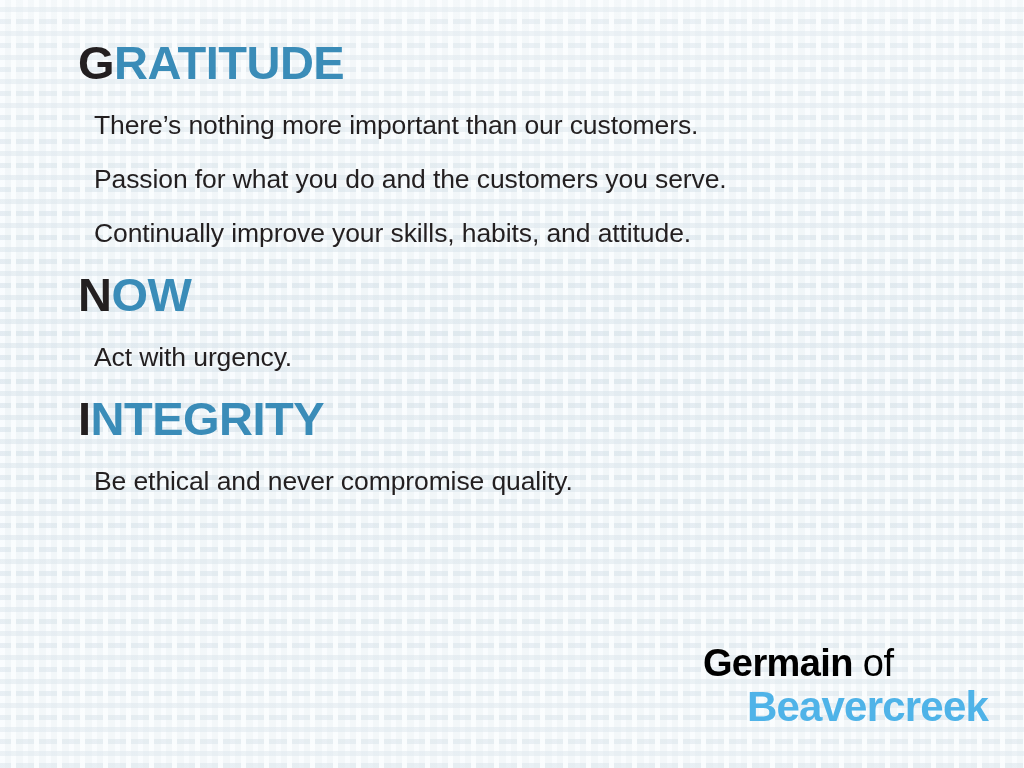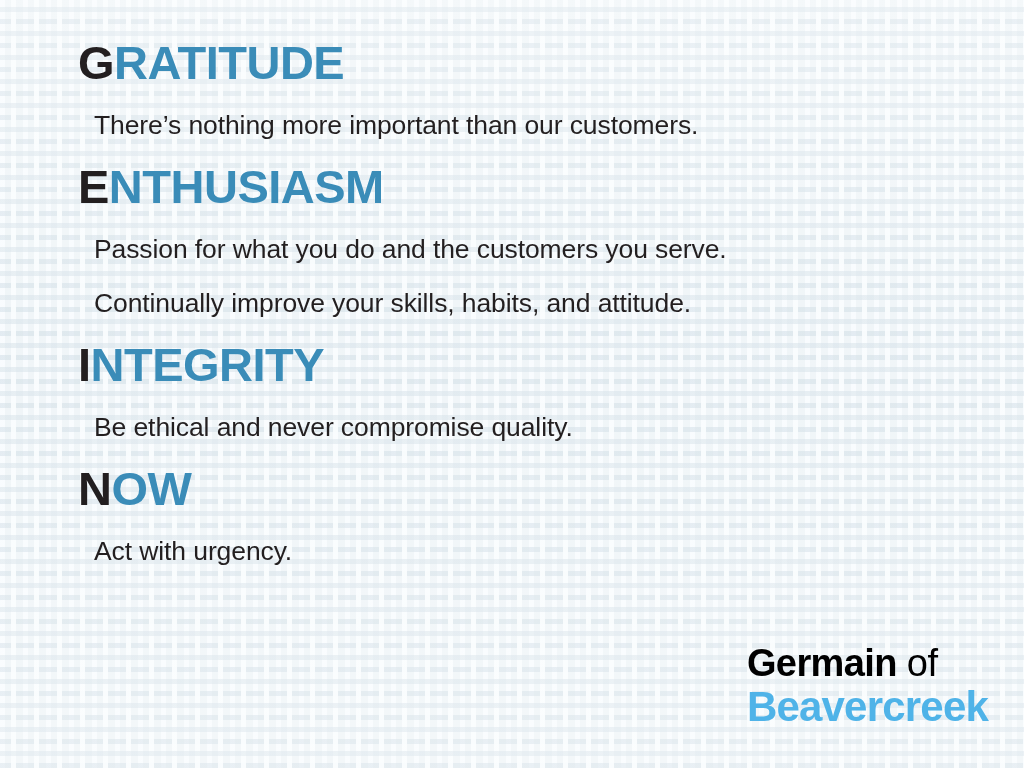--- a/index.html
+++ b/index.html
@@ -118,53 +118,53 @@
   }
 
   .brand-line-2 {
     font-family: "Liberation Sans", sans-serif;
     font-weight: bold;
     font-size: 42px;
     line-height: 46px;
     color: #4fb3e8;
     letter-spacing: -0.8px;
     white-space: nowrap;
+    margin-left: 44px;
   }
 </style>
 </head>
 <body>
 
 <div id="poster">
 
   <div class="values-list">
 
     <div class="value-item">
       <div class="value-heading"><span class="initial">G</span><span class="rest">RATITUDE</span></div>
       <div class="value-desc">There’s nothing more important than our customers.</div>
     </div>
 
     <div class="value-item">
-      <div class="value-heading"><span class="initial">E</span><span class="rest">NTHUSIASM</span></div>
       <div class="value-desc">Passion for what you do and the customers you serve.</div>
     </div>
 
 
     <div class="value-item">
       <div class="value-desc">Continually improve your skills, habits, and attitude.</div>
     </div>
 
 
     <div class="value-item">
-      <div class="value-heading"><span class="initial">I</span><span class="rest">NTEGRITY</span></div>
-      <div class="value-desc">Be ethical and never compromise quality.</div>
+      <div class="value-heading"><span class="initial">N</span><span class="rest">OW</span></div>
+      <div class="value-desc">Act with urgency.</div>
     </div>
 
     <div class="value-item">
-      <div class="value-heading"><span class="initial">N</span><span class="rest">OW</span></div>
-      <div class="value-desc">Act with urgency.</div>
+      <div class="value-heading"><span class="initial">I</span><span class="rest">NTEGRITY</span></div>
+      <div class="value-desc">Be ethical and never compromise quality.</div>
     </div>
 
   </div>
 
   <div class="brand-logo">
     <div class="brand-line-1"><span class="brand-germain">Germain</span><span class="brand-of"> of</span></div>
     <div class="brand-line-2">Beavercreek</div>
   </div>
 
 </div>

